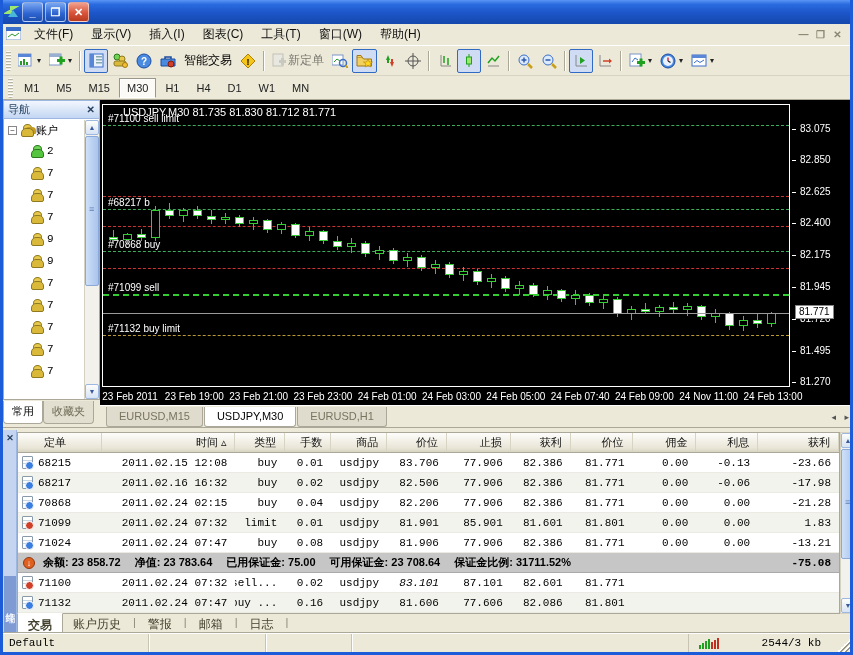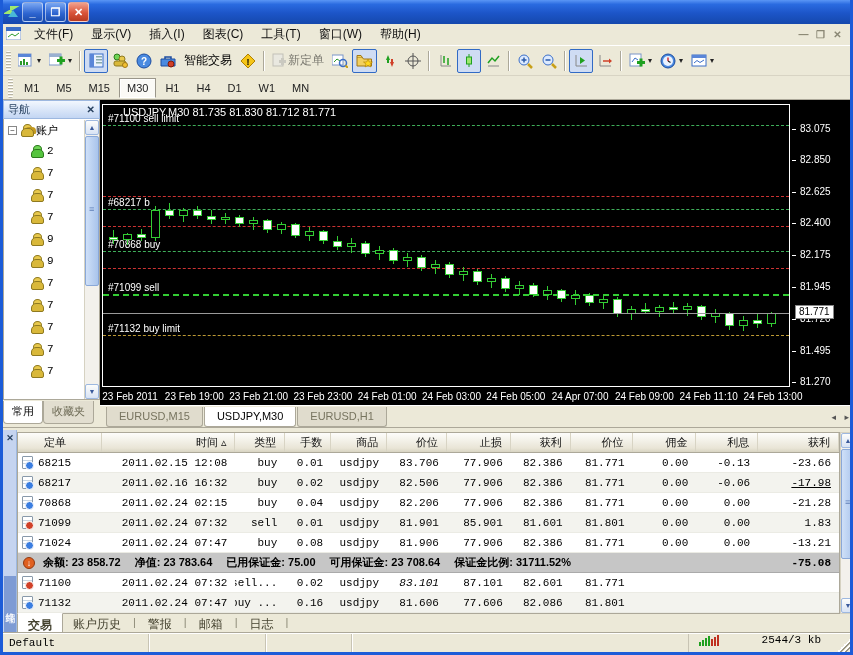--- a/index.html
+++ b/index.html
@@ -141,21 +141,21 @@
   .t-scroll { position:absolute; right:0; top:4px; width:16px; height:182px; background:#f3f1ec;
     border:1px solid #d6d2c2; }
   .t-tabs { position:absolute; left:14px; bottom:0; height:24px; right:0; display:flex;
     align-items:flex-start; padding-top:1px; color:#44422f; }
   .ttab { padding:3px 10px 4px; font-size:12px; }
   .ttab.active { background:#fff; border:1px solid #aca899; border-top-color:#fff; font-weight:bold;
     border-radius:0 0 3px 3px; }
   .tpipe { color:#8a8774; padding:3px 2px; }
   
   .statusbar { position:absolute; left:0; bottom:0; width:847px; height:19px; background:#ECE9D8;
-    border-top:1px solid #fff; box-shadow:0 -1px 0 #aca899; display:flex; align-items:flex-start;
+    border-top:1px solid #fff; box-shadow:0 -1px 0 #aca899; display:flex; align-items:center;
     font-family:"Liberation Mono", monospace; font-size:11px; }
   .st-cell { height:100%; display:flex; align-items:center; padding:0 6px;
     border-right:1px solid #c8c4b4; box-shadow:1px 0 0 #fff; }
   .conn { display:flex; align-items:flex-end; gap:1px; height:12px; margin:0 8px 0 10px; }
   .conn i { width:2px; display:block; }
   .grip { margin-left:6px; width:13px; height:13px; align-self:flex-end;
     background:
       linear-gradient(135deg, transparent 50%, #fff 50%, #fff 58%, #9a9684 58%, #9a9684 66%, transparent 66%,
       transparent 72%, #fff 72%, #fff 80%, #9a9684 80%, #9a9684 88%, transparent 88%); }
   .spacer { flex:1; }
@@ -603,23 +603,23 @@
         <span class="pcur" style="top: 200.799px;">81.771</span>
       </div>
     <div class="taxis">
         <span class="tlabel" style="left: 28px;">23 Feb 2011</span>
         <span class="tlabel" style="left: 92.3px;">23 Feb 19:00</span>
         <span class="tlabel" style="left: 156.6px;">23 Feb 21:00</span>
         <span class="tlabel" style="left: 220.9px;">23 Feb 23:00</span>
         <span class="tlabel" style="left: 285.2px;">24 Feb 01:00</span>
         <span class="tlabel" style="left: 349.5px;">24 Feb 03:00</span>
         <span class="tlabel" style="left: 413.8px;">24 Feb 05:00</span>
-        <span class="tlabel" style="left: 478.1px;">24 Apr 07:00</span>
+        <span class="tlabel" style="left: 478.1px;">24 Feb 07:40</span>
         <span class="tlabel" style="left: 542.4px;">24 Feb 09:00</span>
-        <span class="tlabel" style="left: 606.7px;">24 Feb 11:10</span>
+        <span class="tlabel" style="left: 606.7px;">24 Nov 11:00</span>
         <span class="tlabel" style="left: 671px;">24 Feb 13:00</span>
       </div>
   </div>
   <div class="chart-tabs">
     <span style="display:flex;">
         <span class="ctab">EURUSD,M15</span>
         <span class="ctab active">USDJPY,M30</span>
         <span class="ctab">EURUSD,H1</span>
       </span>
     <span class="ctab-arrows">◂ ▸</span>
@@ -671,21 +671,21 @@
             <span class="t-cell" style="width: 134px;">2011.02.16 16:32</span>
             <span class="t-cell" style="width: 50px;">buy</span>
             <span class="t-cell" style="width: 46px;">0.02</span>
             <span class="t-cell" style="width: 56px;">usdjpy</span>
             <span class="t-cell" style="width: 60px;">82.506</span>
             <span class="t-cell" style="width: 64px;">77.906</span>
             <span class="t-cell" style="width: 60px;">82.386</span>
             <span class="t-cell" style="width: 62px;">81.771</span>
             <span class="t-cell" style="width: 64px;">0.00</span>
             <span class="t-cell" style="width: 62px;">-0.06</span>
-            <span class="t-cell" style="width: 81px; text-decoration: underline;">-17.98</span>
+            <span class="t-cell" style="width: 81px;">-17.98</span>
           </div>
           <div class="t-row">
             <span class="t-cell" style="width: 84px;">
               <span class="doc-ico buy"></span>
               <span>70868</span>
             </span>
             <span class="t-cell" style="width: 134px;">2011.02.24 02:15</span>
             <span class="t-cell" style="width: 50px;">buy</span>
             <span class="t-cell" style="width: 46px;">0.04</span>
             <span class="t-cell" style="width: 56px;">usdjpy</span>
@@ -696,21 +696,21 @@
             <span class="t-cell" style="width: 64px;">0.00</span>
             <span class="t-cell" style="width: 62px;">0.00</span>
             <span class="t-cell" style="width: 81px;">-21.28</span>
           </div>
           <div class="t-row alt">
             <span class="t-cell" style="width: 84px;">
               <span class="doc-ico sell"></span>
               <span>71099</span>
             </span>
             <span class="t-cell" style="width: 134px;">2011.02.24 07:32</span>
-            <span class="t-cell" style="width: 50px;">sell</span>
+            <span class="t-cell" style="width: 50px;">limit</span>
             <span class="t-cell" style="width: 46px;">0.01</span>
             <span class="t-cell" style="width: 56px;">usdjpy</span>
             <span class="t-cell" style="width: 60px;">81.901</span>
             <span class="t-cell" style="width: 64px;">85.901</span>
             <span class="t-cell" style="width: 60px;">81.601</span>
             <span class="t-cell" style="width: 62px;">81.801</span>
             <span class="t-cell" style="width: 64px;">0.00</span>
             <span class="t-cell" style="width: 62px;">0.00</span>
             <span class="t-cell" style="width: 81px;">1.83</span>
           </div>

